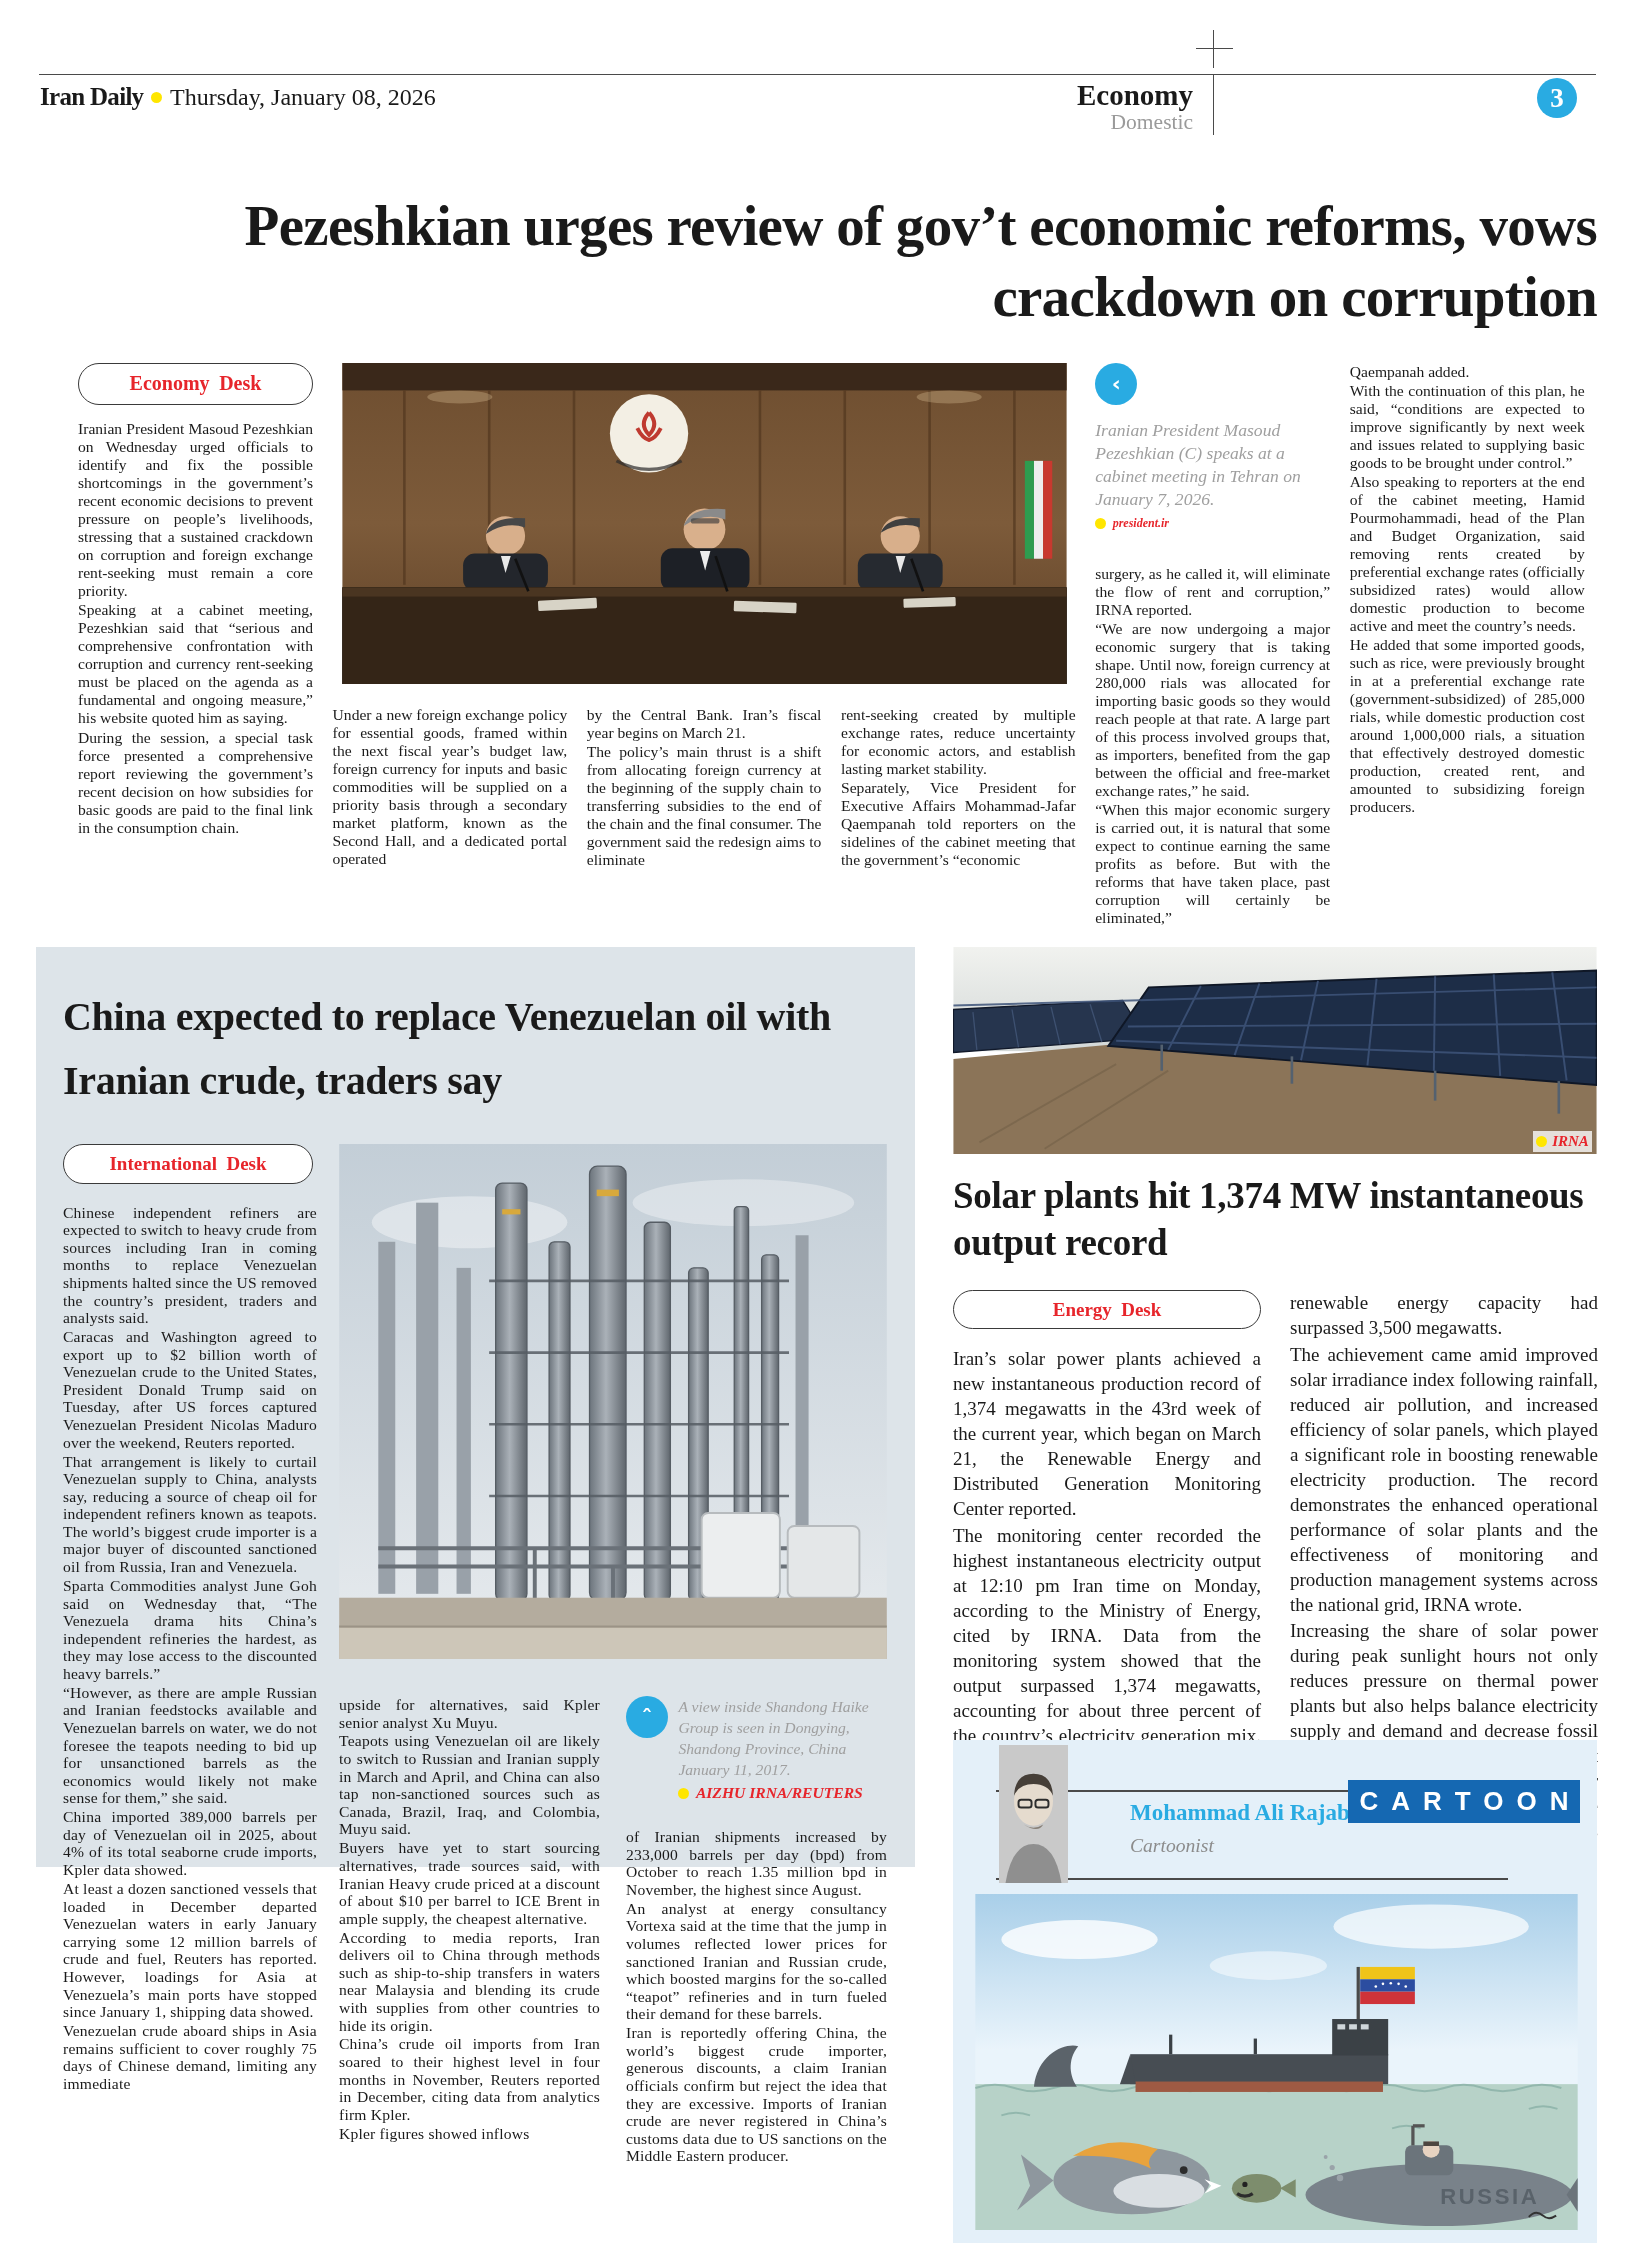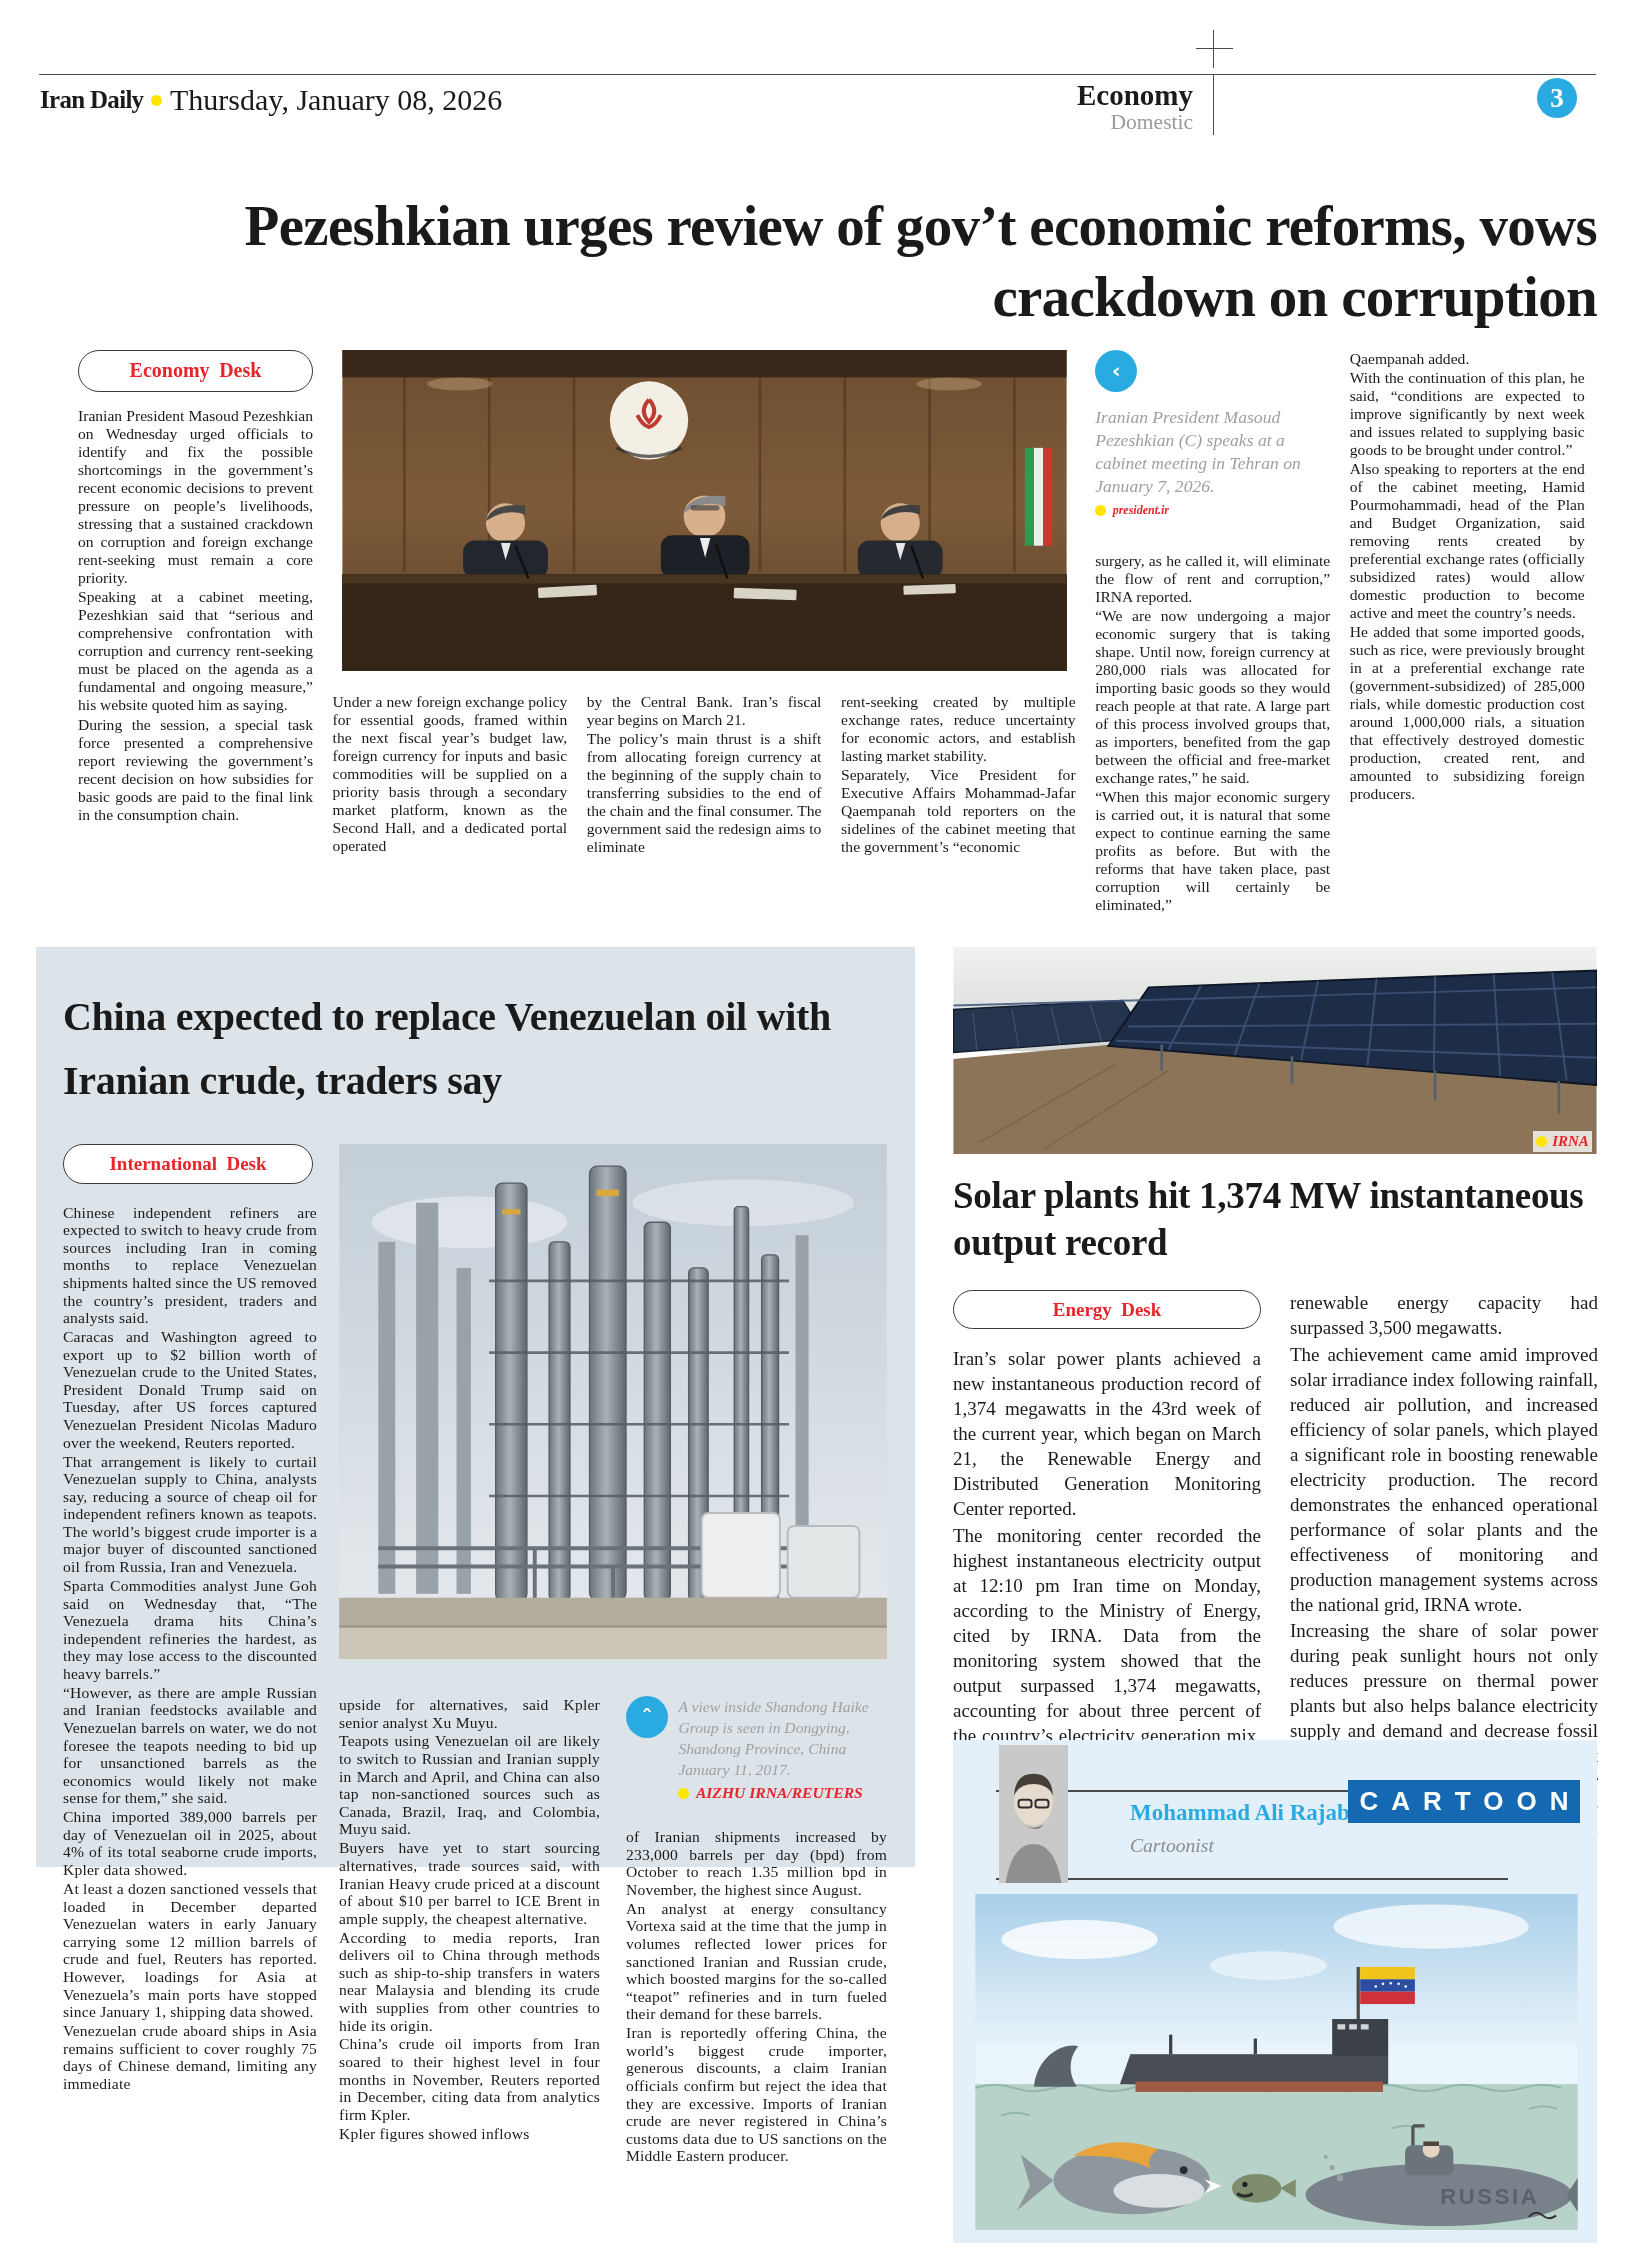--- a/index.html
+++ b/index.html
@@ -8,21 +8,21 @@
 
   
   .header-rule{position:absolute;left:39px;top:74px;width:1557px;height:1.3px;background:#4a4a4a;}
   .reg-plus-v{position:absolute;left:1213px;top:30px;width:1.3px;height:38px;background:#4a4a4a;}
   .reg-plus-h{position:absolute;left:1196px;top:48px;width:37px;height:1.3px;background:#4a4a4a;}
   .header-divider{position:absolute;left:1213px;top:75px;width:1.3px;height:60px;background:#4a4a4a;}
   .brand-row{position:absolute;left:40px;top:83px;display:flex;align-items:center;gap:7.8px;}
   .brand{font-size:25px;font-weight:bold;letter-spacing:-0.7px;}
   .dot{display:inline-block;border-radius:50%;background:#ffe600;}
   .dot-16{width:11px;height:11px;}
-  .hdr-date{font-size:30px;}
+  .hdr-date{font-size:24px;}
   .section-block{position:absolute;left:900px;top:80px;width:293px;text-align:right;}
   .section-name{font-size:29px;font-weight:bold;line-height:1.05;}
   .section-sub{font-size:21.5px;color:#9a9a9a;line-height:1.2;}
   .page-circle{position:absolute;left:1537px;top:78px;width:40px;height:40px;border-radius:50%;
                background:#29abe2;color:#fff;font-size:27px;font-weight:bold;
                display:flex;align-items:center;justify-content:center;}
 
   
   .desk-badge{border:1.3px solid #3a3a3a;border-radius:22px;background:#fff;
               display:flex;align-items:center;justify-content:center;
@@ -31,21 +31,21 @@
   .caption{font-style:italic;color:#9f9f9f;}
   .credit{font-style:italic;font-weight:bold;color:#e7252b;}
   .credit-row{display:flex;align-items:center;gap:6.5px;margin-top:3.9px;}
   .arrow-circle{width:42px;height:42px;border-radius:50%;background:#29abe2;color:#fff;
                 display:flex;align-items:center;justify-content:center;
                 font-family:"DejaVu Sans",sans-serif;font-size:22px;font-weight:bold;flex:0 0 auto;}
 
   
   .main-article{position:absolute;left:78px;top:190px;width:1519px;}
   .main-headline{font-size:57px;font-weight:bold;line-height:1.25;letter-spacing:-0.7px;margin:0;text-align:right;}
-  .main-cols{display:flex;gap:19.6px;margin-top:17px;}
+  .main-cols{display:flex;gap:19.6px;margin-top:30px;}
   .main-body{font-size:15.6px;line-height:18px;}
   .m-col1{width:235px;flex:0 0 auto;}
   .m-mid{width:743px;flex:0 0 auto;}
   .m-col5,.m-col6{width:235px;flex:0 0 auto;}
   .m-badge{height:40px;font-size:20px;margin-bottom:15.6px;}
   .mid-photo{width:743px;height:321px;display:block;}
   .mid-cols{display:flex;gap:19.6px;margin-top:22px;}
   .mid-cols .body-col{width:235px;}
   .main-caption-block{margin-bottom:17px;}
   .main-caption-block .caption{font-size:17.6px;line-height:1.32;margin-top:14.3px;}

